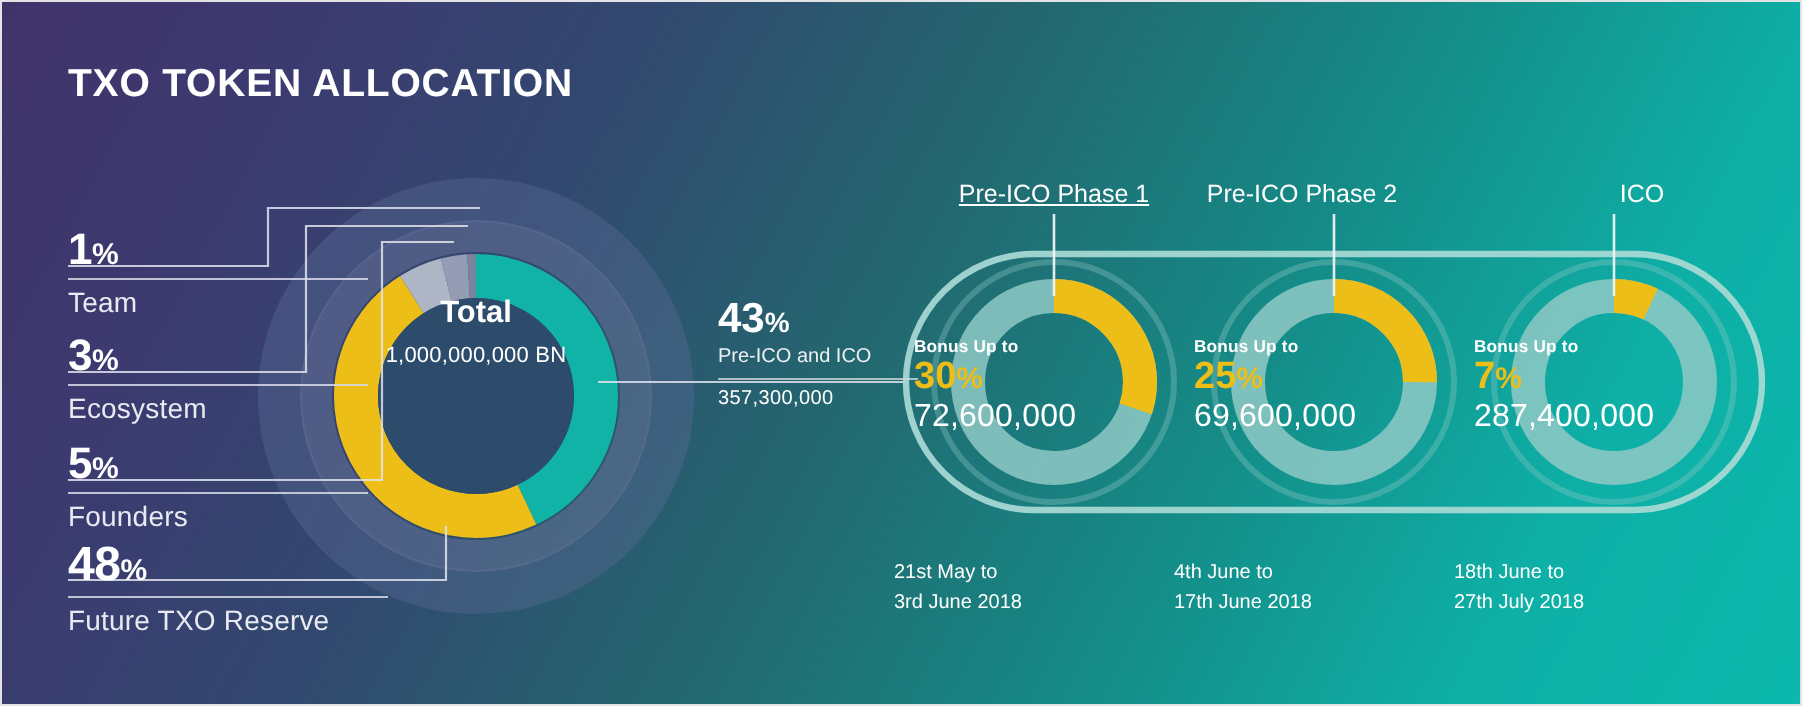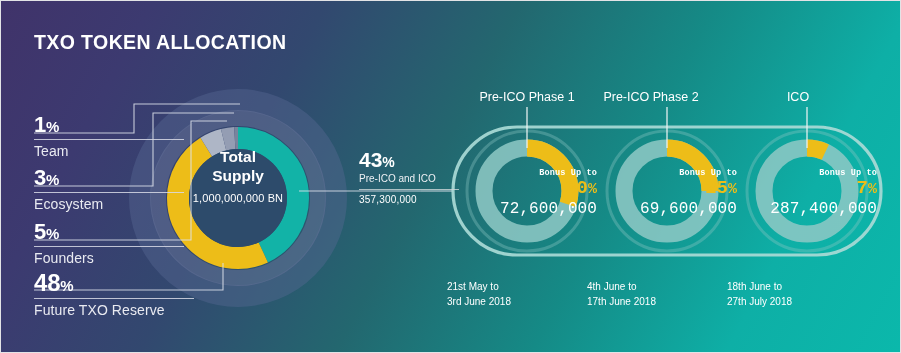--- a/index.html
+++ b/index.html
@@ -64,21 +64,21 @@
 
   
   .phase-title{
     position:absolute;top:89px;
     font-size:12.5px;color:#ffffff;
     text-align:center;width:160px;
   }
 
   
   .phase-center{
-    position:absolute;text-align:right;width:140px;font-family:Liberation Mono, monospace;
+    position:absolute;text-align:left;width:140px;
   }
   .phase-center .bonus{
     font-size:8.6px;color:#ffffff;font-weight:bold;letter-spacing:.1px;
   }
   .phase-center .pct{
     font-size:19px;font-weight:bold;color:#edbd18;line-height:1.05;
     margin-top:1px;
   }
   .phase-center .pct .sym{font-size:15px;}
   .phase-center .amt{
@@ -198,36 +198,35 @@
   <div class="legend-item" style="top:270px;width:160px;">
     <div class="legend-pct" style="font-size:24px;">
       <span>48</span><span class="sym">%</span>
     </div>
     <div class="legend-rule"></div>
     <div class="legend-name">Future TXO Reserve</div>
   </div>
 
   <div id="main-center">
     <div class="t1">Total</div>
-    <div class="t1">Supply</div>
     <div class="t2">1,000,000,000 BN</div>
   </div>
 
   <div class="abs" id="callout">
     <div class="big">
       <span>43</span><span class="sym">%</span>
     </div>
     <div class="sub">Pre-ICO and ICO</div>
     <div class="rule"></div>
     <div class="amt">357,300,000</div>
   </div>
 
-  <div class="phase-title" style="left:446px;">Pre-ICO Phase 1</div>
+  <div class="phase-title" style="left:446px;text-decoration:underline;">Pre-ICO Phase 1</div>
   <div class="phase-title" style="left:570px;text-align:center;">Pre-ICO Phase 2</div>
-  <div class="phase-title" style="left:717px;">ICO</div>
+  <div class="phase-title" style="left:740px;">ICO</div>
 
   <div class="phase-center" style="left:456px;top:167px;">
     <div class="bonus">Bonus Up to</div>
     <div class="pct">
       <span>30</span><span class="sym">%</span>
     </div>
     <div class="amt">72,600,000</div>
   </div>
 
   <div class="phase-center" style="left:596px;top:167px;">

